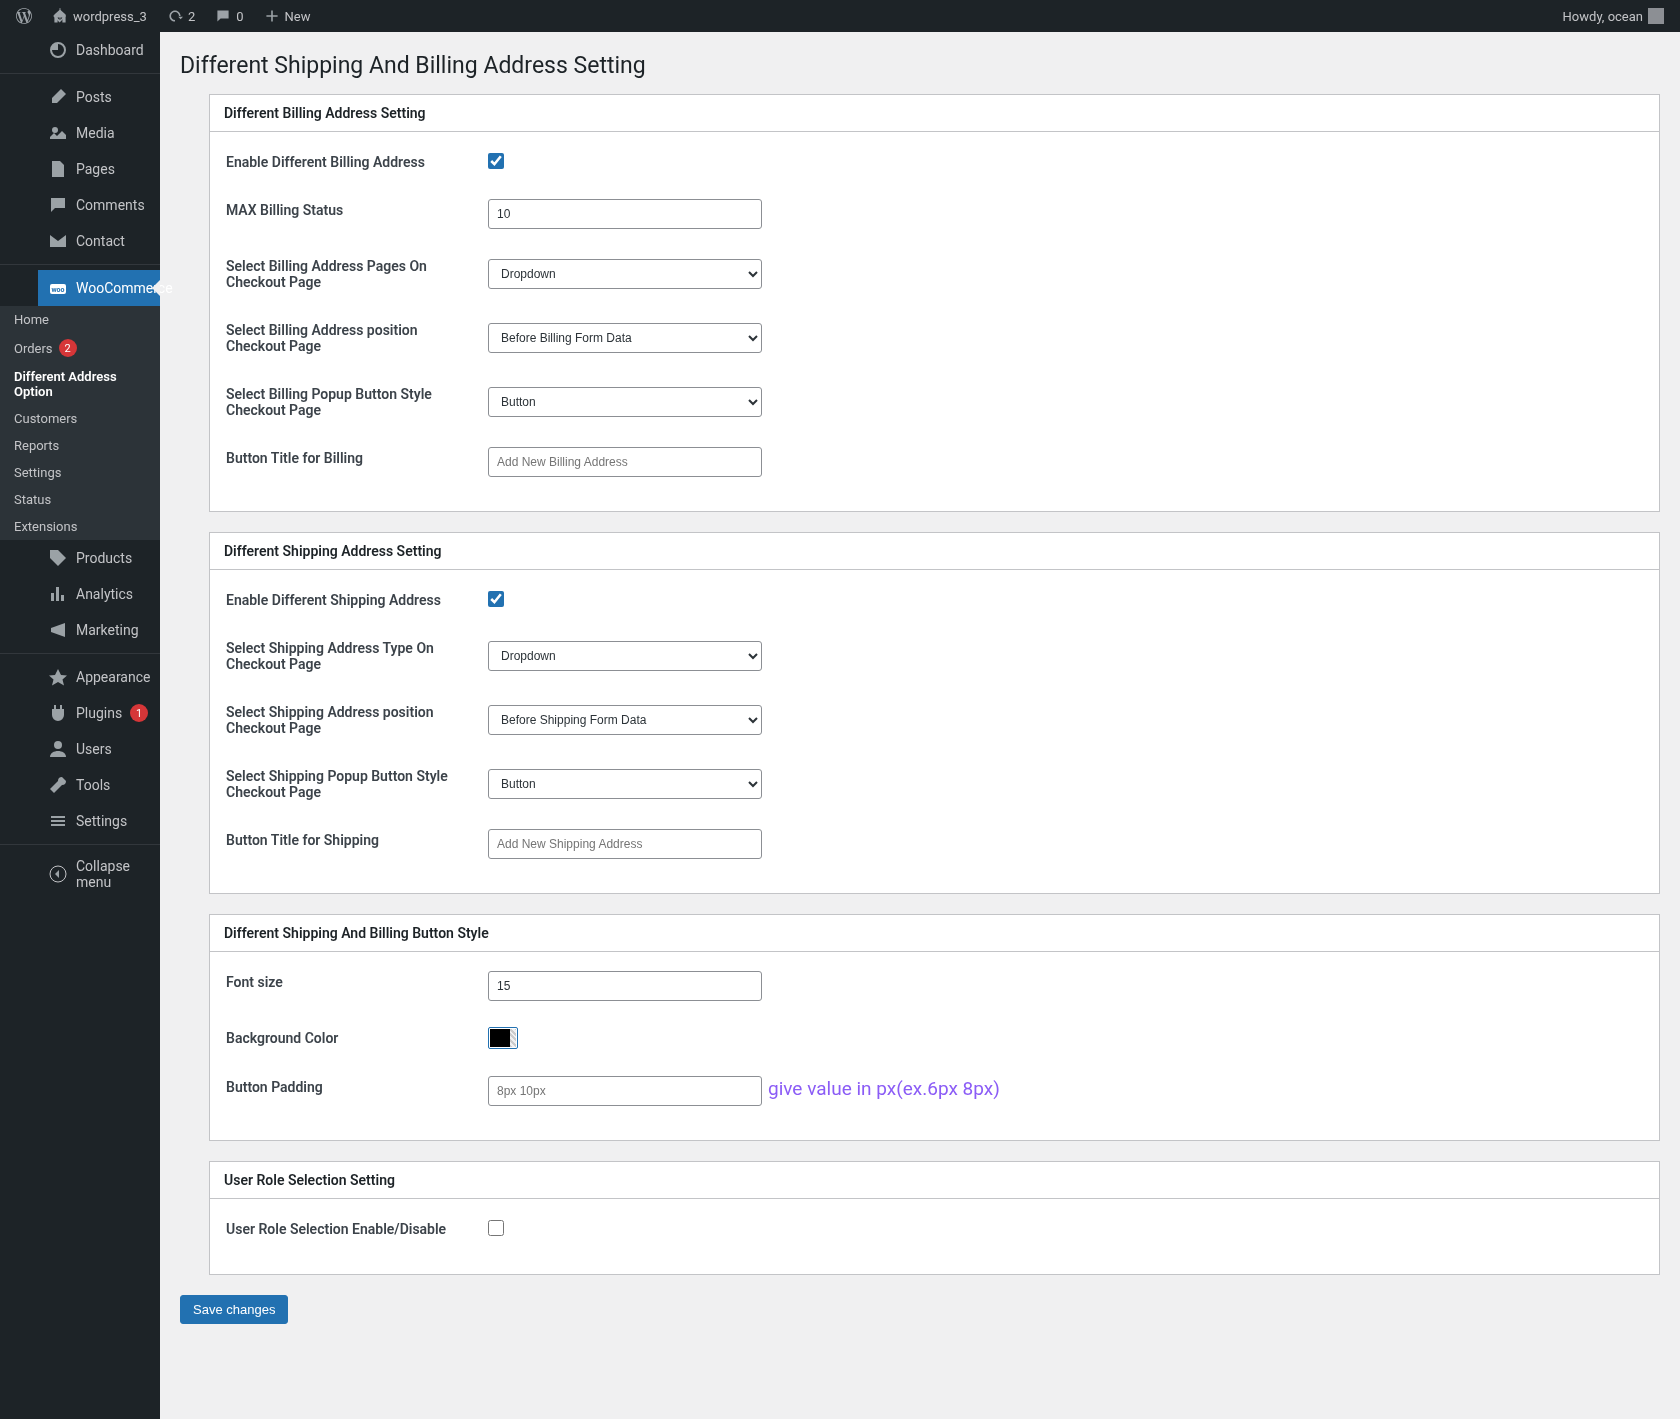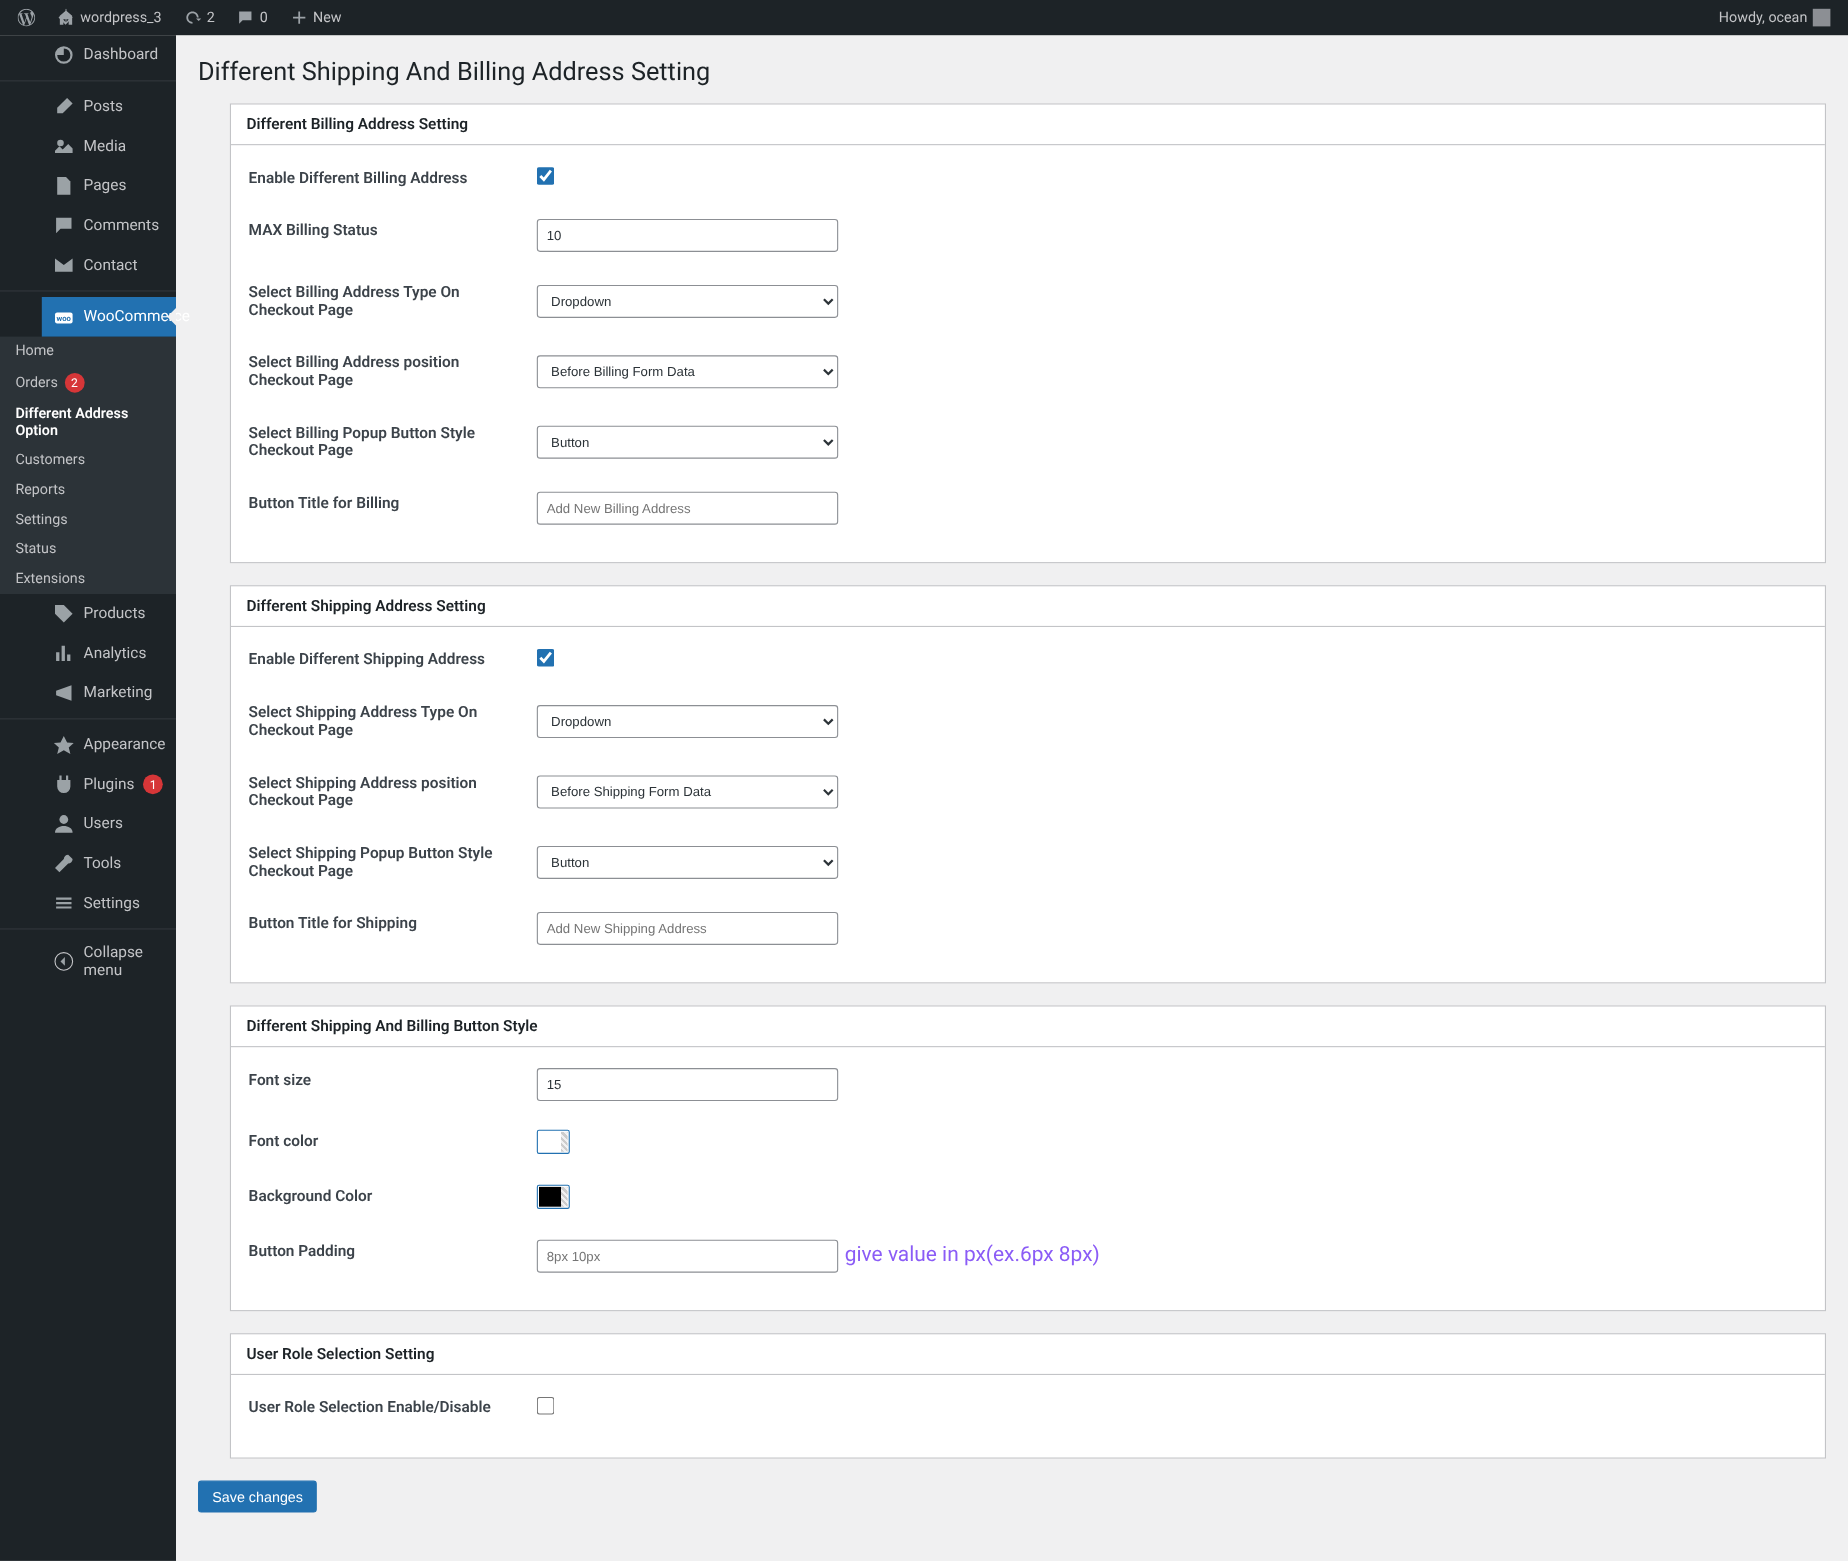--- a/index.html
+++ b/index.html
@@ -240,21 +240,21 @@
           <tbody>
               <tr>
             <th>Enable Different Billing Address</th>
             <td><input type="checkbox" checked="" style=""></td>
           </tr>
           <tr>
             <th>MAX Billing Status</th>
             <td><input type="number" value="10" style=""></td>
           </tr>
           <tr>
-            <th>Select Billing Address Type On Checkout Page</th>
+            <th>Select Billing Address Pages On Checkout Page</th>
             <td><select><option>Dropdown</option></select></td>
           </tr>
           <tr>
             <th>Select Billing Address position Checkout Page</th>
             <td><select><option>Before Billing Form Data</option></select></td>
           </tr>
           <tr>
             <th>Select Billing Popup Button Style Checkout Page</th>
             <td><select><option>Button</option></select></td>
           </tr>
@@ -302,27 +302,20 @@
     <div class="panel">
       <div class="panel-header">Different Shipping And Billing Button Style</div>
       <div class="panel-body">
         <table class="form-table">
           <tbody>
               <tr>
             <th>Font size</th>
             <td><input type="number" value="15" style=""></td>
           </tr>
           <tr>
-            <th>Font color</th>
-            <td><span class="color-swatch">
-                    <span class="inner" style="background:#ffffff"></span>
-                    <span class="handle"></span>
-                  </span></td>
-          </tr>
-          <tr>
             <th>Background Color</th>
             <td><span class="color-swatch">
                     <span class="inner" style="background:#000000"></span>
                     <span class="handle"></span>
                   </span></td>
           </tr>
           <tr>
             <th>Button Padding</th>
             <td><input type="text" placeholder="8px 10px" style=""><span class="hint">give value in px(ex.6px 8px)</span></td>
           </tr>

